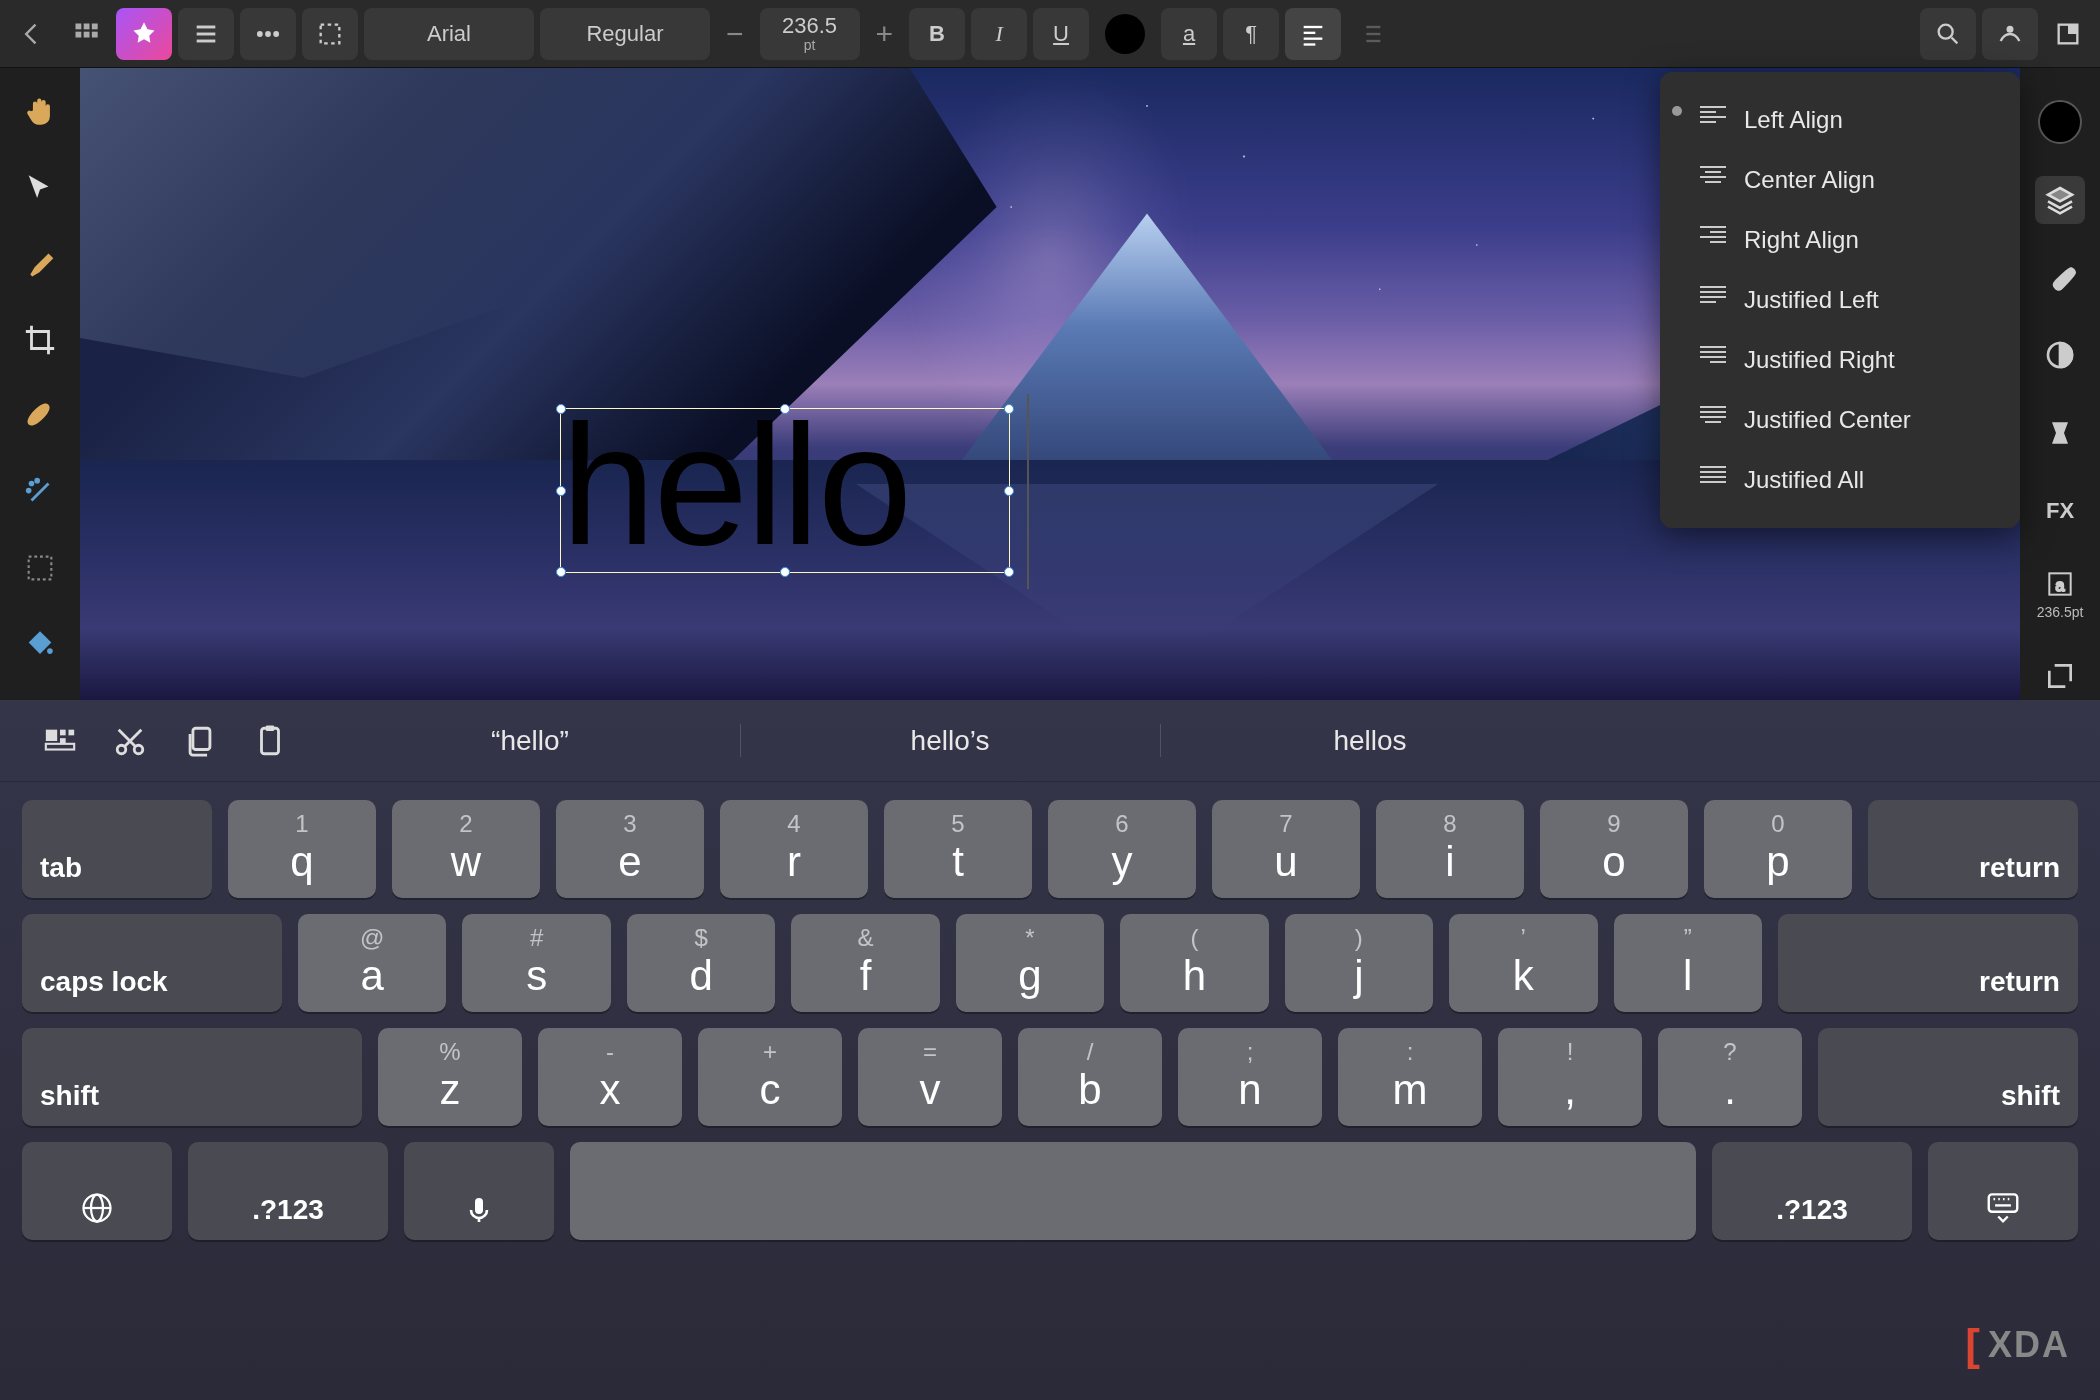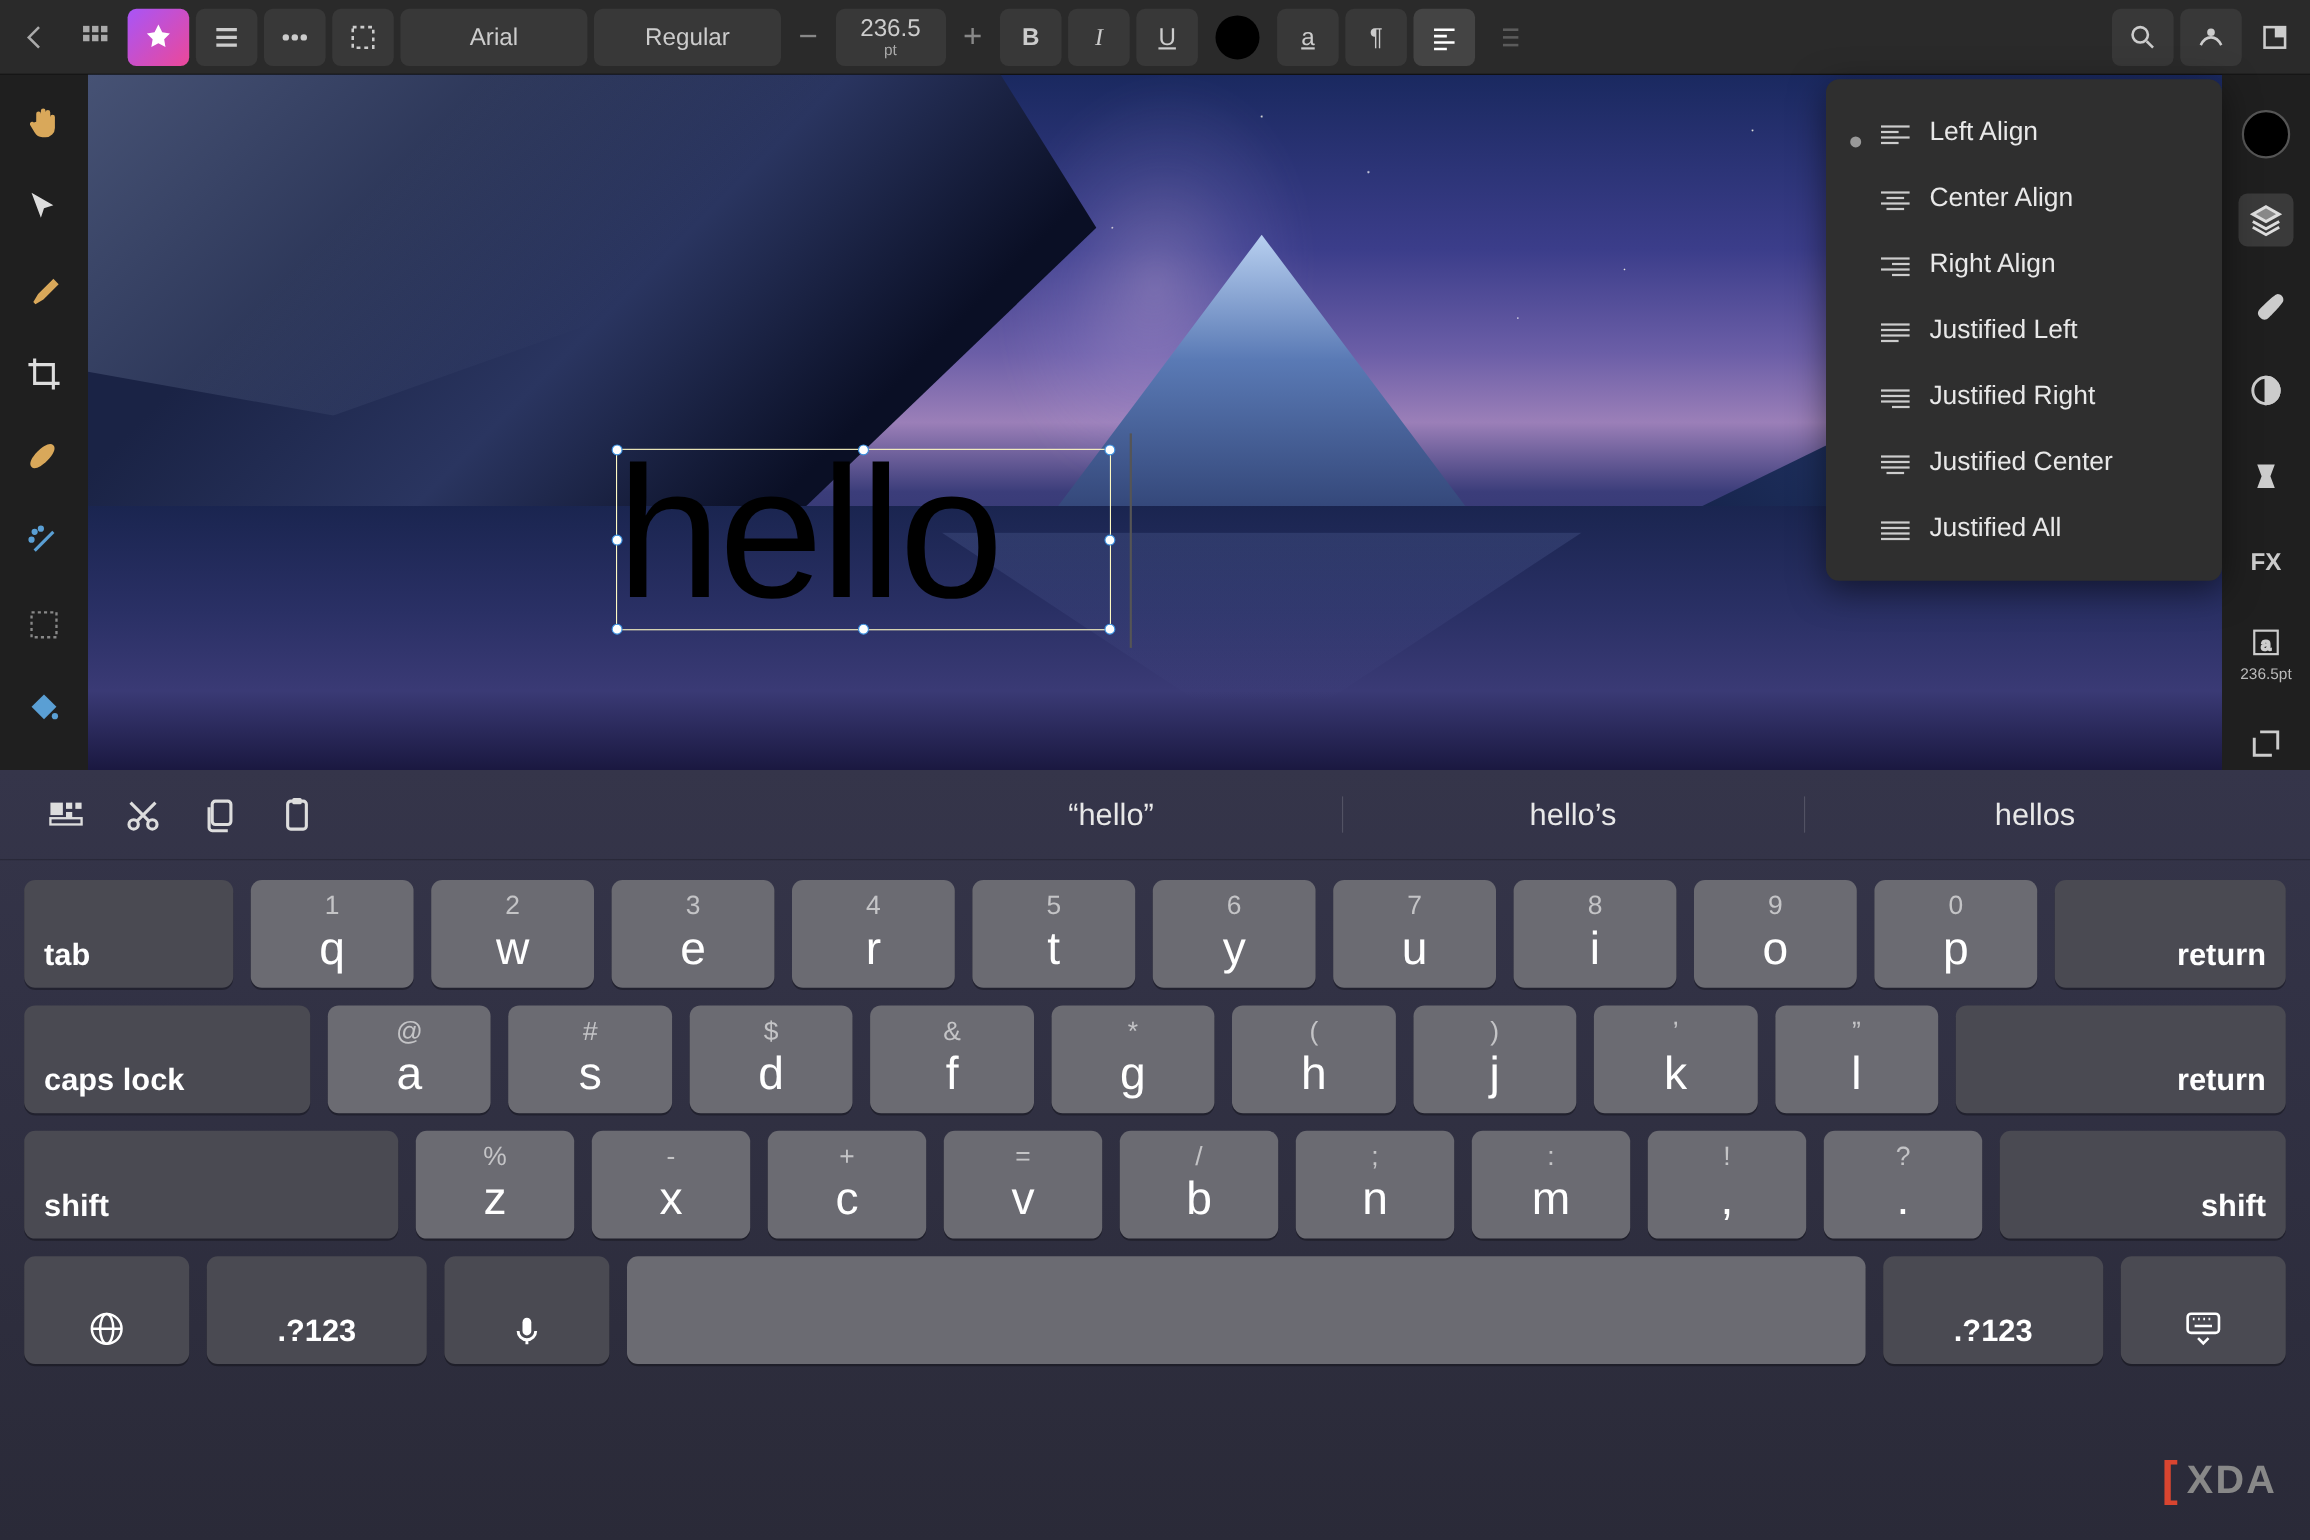--- a/index.html
+++ b/index.html
@@ -77,32 +77,32 @@
 .textbox { position: absolute; left: 480px; top: 340px; width: 450px; height: 165px; border: 1px solid #fef9c3; }
 .textbox .handle { position: absolute; width: 10px; height: 10px; background: #fff; border: 1px solid #3a90e0; border-radius: 50%; }
 .h-tl{top:-5px;left:-5px}.h-tm{top:-5px;left:50%;margin-left:-5px}.h-tr{top:-5px;right:-5px}
 .h-ml{top:50%;left:-5px;margin-top:-5px}.h-mr{top:50%;right:-5px;margin-top:-5px}
 .h-bl{bottom:-5px;left:-5px}.h-bm{bottom:-5px;left:50%;margin-left:-5px}.h-br{bottom:-5px;right:-5px}
 .textbox .txt { font-size: 170px; color: #000; line-height: 0.9; font-family: Arial; letter-spacing: -2px; }
 .cursor { position: absolute; right: -20px; top: -15px; width: 2px; height: 195px; background: #555; }
 
 
 .dropdown { position: absolute; right: 80px; top: 72px; width: 360px; background: #2f2f2f; border-radius: 12px; padding: 18px 0; z-index: 50; box-shadow: 0 8px 32px rgba(0,0,0,0.5); }
-.dd-item { display: flex; align-items: flex-end; gap: 18px; padding: 16px 22px; color: #e8e8e8; font-size: 24px; cursor: pointer; }
+.dd-item { display: flex; align-items: flex-start; gap: 18px; padding: 16px 12px; color: #e8e8e8; font-size: 24px; cursor: pointer; }
 .dd-dot { width: 10px; height: 10px; border-radius: 50%; background: #999; flex-shrink: 0; }
 .dd-dot.hidden { visibility: hidden; }
 .dd-icon { width: 26px; height: 20px; flex-shrink: 0; }
 .dd-icon span { display:block; height:2px; background:#ccc; margin-bottom:3px; }
 
 
 .keyboard { position: absolute; left: 0; right: 0; bottom: 0; height: 700px; background: linear-gradient(180deg,#35354a 0%, #2a2a38 100%); z-index: 100; }
 .kb-toolbar { height: 82px; display: flex; align-items: center; padding: 0 40px; gap: 30px; border-bottom: 1px solid rgba(0,0,0,0.2); }
 .kb-tbtn { width: 40px; height: 40px; display: flex; align-items: center; justify-content: center; color: #ddd; cursor: pointer; }
 .kb-tbtn svg { width: 34px; height: 34px; }
-.kb-suggestions { flex: 1; display: flex; justify-content: flex-end; gap: 0; }
+.kb-suggestions { flex: 1; display: flex; justify-content: flex-start; gap: 0; }
 .kb-sug { flex: 1; max-width: 420px; text-align: center; color: #e8e8e8; font-size: 28px; padding: 12px 0; cursor: pointer; position: relative; }
 .kb-sug + .kb-sug::before { content:""; position:absolute; left:0; top:20%; height:60%; width:1px; background: rgba(255,255,255,0.15); }
 
 .kb-rows { padding: 18px 22px 18px 22px; display: flex; flex-direction: column; gap: 16px; }
 .kb-row { display: flex; gap: 16px; }
 .key { background: #6b6b72; border-radius: 10px; height: 98px; display: flex; align-items: flex-end; justify-content: center; padding-bottom: 12px; color: #fff; font-size: 42px; position: relative; cursor: pointer; box-shadow: 0 2px 0 rgba(0,0,0,0.3); }
 .key.dark { background: #4a4a52; align-items: flex-end; justify-content: flex-start; padding-left: 18px; padding-bottom: 14px; font-size: 28px; font-weight: bold; }
 .key.dark.right { justify-content: flex-end; padding-right: 18px; padding-left: 0; }
 .key.dark.center { justify-content: center; padding-left: 0; }
 .key .alt { position: absolute; top: 10px; left: 0; right: 0; text-align: center; font-size: 24px; color: rgba(255,255,255,0.6); }

